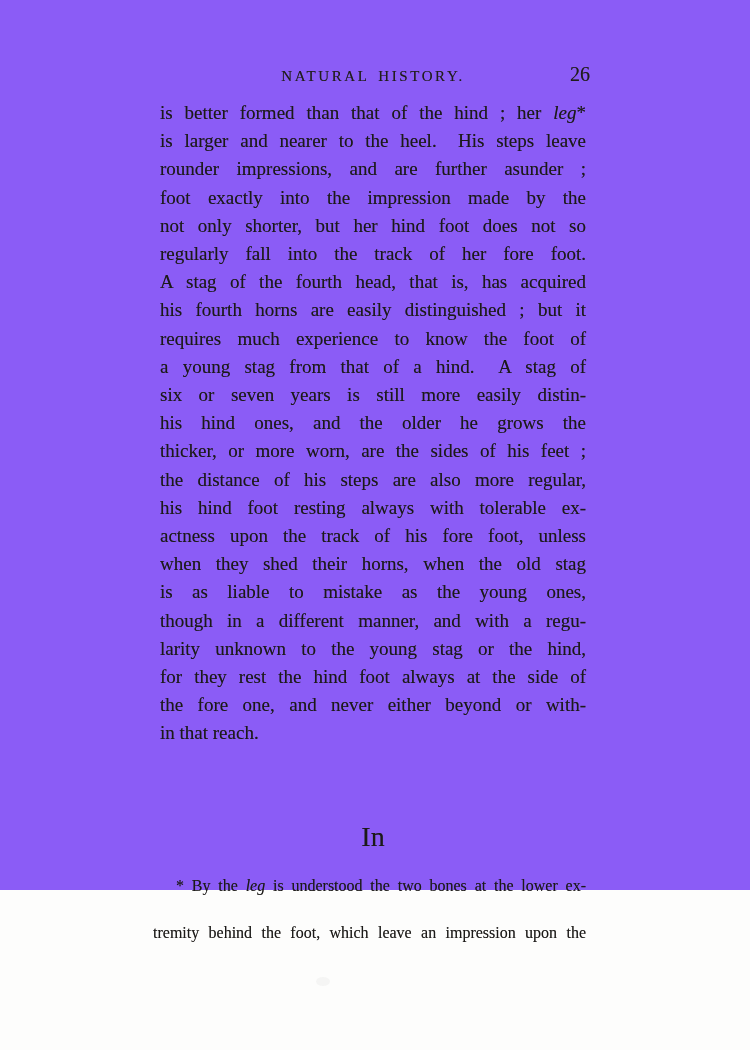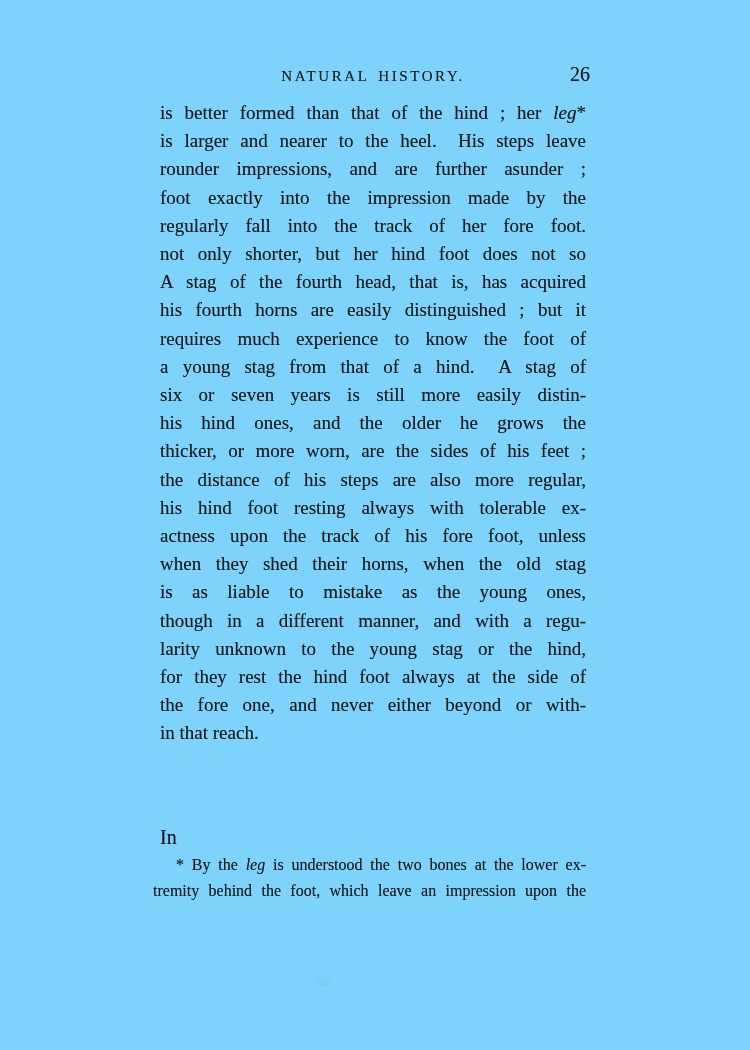--- a/index.html
+++ b/index.html
@@ -6,22 +6,22 @@
     margin: 0;
     padding: 0;
     width: 750px;
     height: 1050px;
     background: #fdfdfc;
     overflow: hidden;
   }
   .page {
     position: relative;
     width: 750px;
-    height: 1050px;
-    background: #7dd3fc;
+    height: 890px;
+    background: #8b5cf6;
     font-family: "Liberation Serif", "DejaVu Serif", serif;
     color: #1c1a18;
   }
   
   .running-head {
     position: absolute;
     top: 66px;
     left: 160px;
     width: 426px;
     height: 18px;
@@ -64,38 +64,39 @@
   }
   .body-text .line.last,
   .footnote .fn-line.last {
     text-align-last: left;
   }
   .catchword {
     position: absolute;
     top: 827px;
     left: 160px;
     width: 426px;
-    text-align: left;
-    font-size: 20px;
+    text-align: center;
+    font-size: 28px;
     line-height: 20px;
     text-shadow: 0 0 0.5px rgba(28,26,24,0.5);
   }
   
   .footnote {
     position: absolute;
     top: 852px;
     left: 153px;
     width: 433px;
     font-size: 16px;
     line-height: 26px;
     text-shadow: 0 0 0.4px rgba(28,26,24,0.5);
   }
   .footnote .fn-line {
     text-align: justify;
     text-align-last: justify;
+    margin-top: 21px;
   }
   .footnote .fn-line:first-child {
     text-indent: 23px;
   }
   i { font-style: italic; }
   
   .scan-artifact {
     position: absolute;
     top: 977px;
     left: 316px;
@@ -113,22 +114,22 @@
   <div class="running-head">
     <div class="head-title">NATURAL HISTORY.</div>
     <div class="page-number">26</div>
   </div>
 
   <div class="body-text" id="body-lines">
       <div class="line">is better formed than that of the hind ; her <i>leg</i>*</div>
       <div class="line">is larger and nearer to the heel.  His steps leave</div>
       <div class="line">rounder impressions, and are further asunder ;</div>
       <div class="line">foot exactly into the impression made by the</div>
+      <div class="line">not only shorter, but her hind foot does not so</div>
       <div class="line">regularly fall into the track of her fore foot.</div>
-      <div class="line">not only shorter, but her hind foot does not so</div>
       <div class="line">A stag of the fourth head, that is, has acquired</div>
       <div class="line">his fourth horns are easily distinguished ; but it</div>
       <div class="line">requires much experience to know the foot of</div>
       <div class="line">a young stag from that of a hind.  A stag of</div>
       <div class="line">six or seven years is still more easily distin-</div>
       <div class="line">his hind ones, and the older he grows the</div>
       <div class="line">thicker, or more worn, are the sides of his feet ;</div>
       <div class="line">the distance of his steps are also more regular,</div>
       <div class="line">his hind foot resting always with tolerable ex-</div>
       <div class="line">actness upon the track of his fore foot, unless</div>

